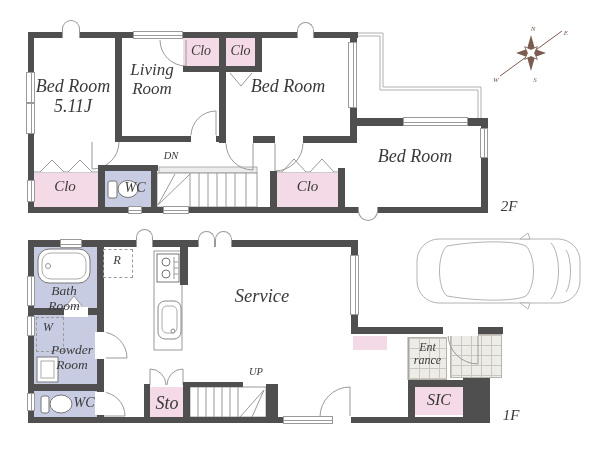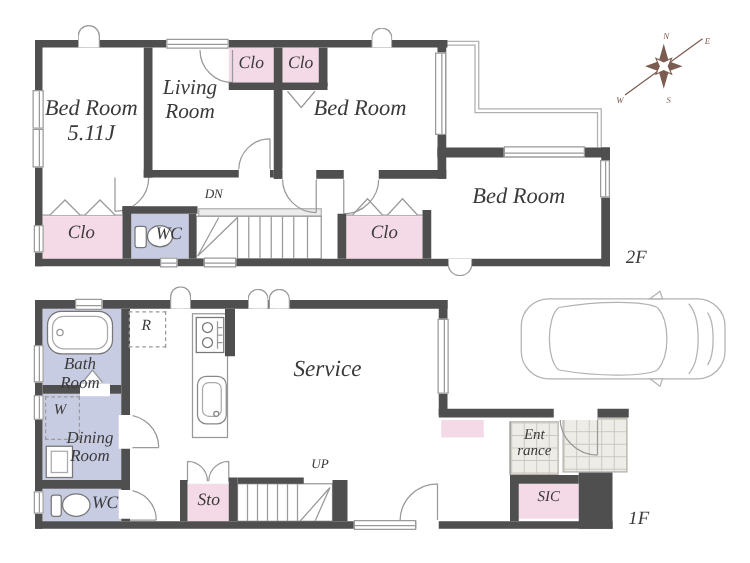--- a/index.html
+++ b/index.html
@@ -230,30 +230,30 @@
   <div class="lbl" style="left:157px;top:150px;width:28px;font-size:10.5px">DN</div>
   <div class="lbl" style="left:280px;top:178px;width:55px;font-size:15px">Clo</div>
   <div class="lbl" style="left:492px;top:198px;width:34px;font-size:15px">2F</div>
 
   <div class="lbl" style="left:36px;top:283px;width:56px;font-size:13.5px">
     <span>Bath</span>
     <span>Room</span>
   </div>
   <div class="lbl" style="left:39px;top:321px;width:18px;font-size:12px">W</div>
   <div class="lbl" style="left:40px;top:342px;width:64px;font-size:13.5px">
-    <span>Dining</span>
+    <span>Powder</span>
     <span>Room</span>
   </div>
   <div class="lbl" style="left:70px;top:395px;width:28px;font-size:14px">WC</div>
   <div class="lbl" style="left:105px;top:253px;width:24px;font-size:12.5px">R</div>
   <div class="lbl" style="left:182px;top:286px;width:160px;font-size:18.5px">
     <span>Service</span>
   </div>
-  <div class="lbl" style="left:151px;top:393px;width:32px;font-size:14px">Sto</div>
+  <div class="lbl" style="left:151px;top:393px;width:32px;font-size:18px">Sto</div>
   <div class="lbl" style="left:243px;top:366px;width:26px;font-size:10.5px">UP</div>
   <div class="lbl" style="left:409px;top:341px;width:37px;font-size:12px">
     <span>Ent</span>
     <span>rance</span>
   </div>
-  <div class="lbl" style="left:417px;top:391px;width:44px;font-size:12px">SIC</div>
+  <div class="lbl" style="left:417px;top:391px;width:44px;font-size:16px">SIC</div>
   <div class="lbl" style="left:494px;top:407px;width:34px;font-size:15px">1F</div>
 
 </div>
 
 </body></html>

